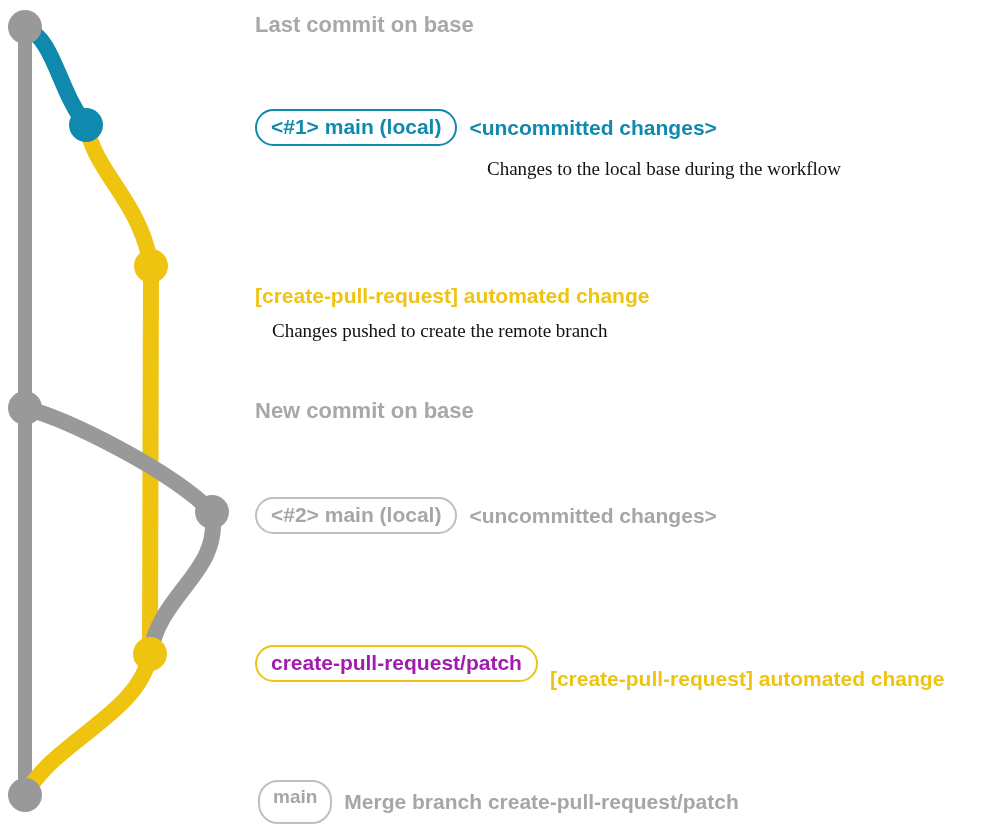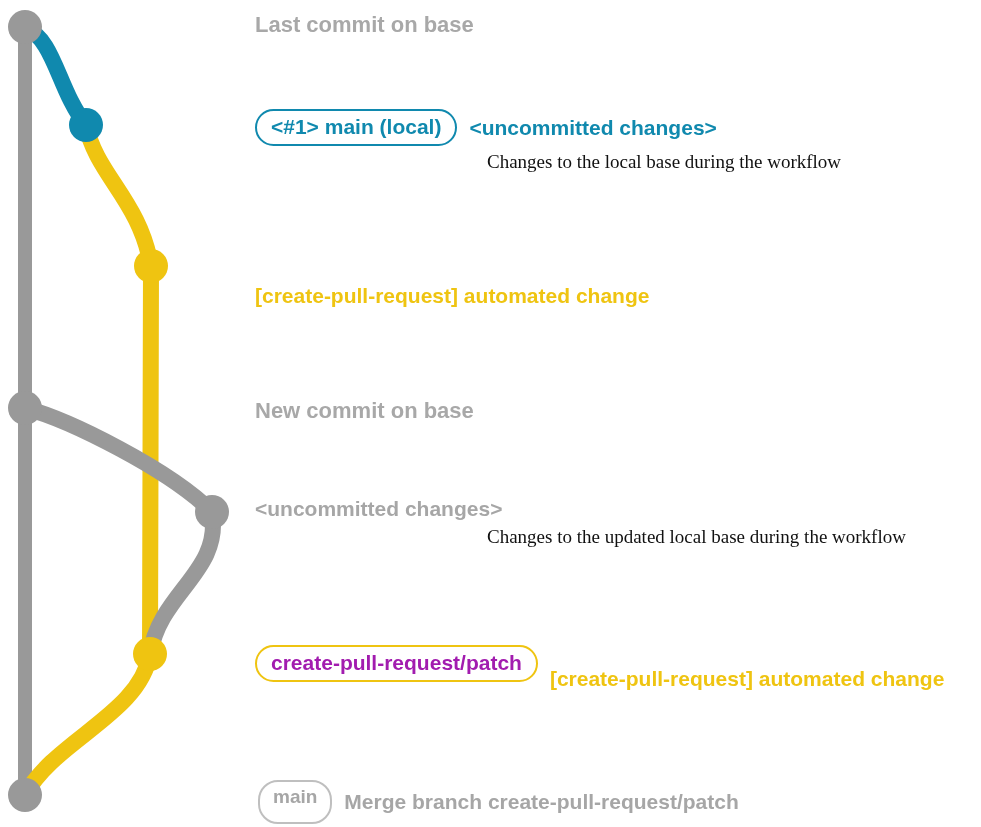--- a/index.html
+++ b/index.html
@@ -73,21 +73,21 @@
     color: #a8a8a8;
     white-space: nowrap;
     font-family: "Liberation Sans", sans-serif;
   }
   .subline {
     font-family: "Liberation Serif", serif;
     font-size: 19px;
     line-height: 22px;
     color: #111111;
     white-space: nowrap;
-    margin-top: 5px;
+    margin-top: 12px;
   }
 </style>
 </head>
 <body>
 
 <svg id="graph-svg" viewBox="0 0 981 827" xmlns="http://www.w3.org/2000/svg">
 
   <path d="M 25,20 L 25,800" stroke="#999999" stroke-width="14" fill="none" stroke-linecap="round"></path>
 
   <path d="M 25,27 C 55,40 58,90 86,125" stroke="#1089ae" stroke-width="16" fill="none" stroke-linecap="round"></path>
@@ -122,33 +122,34 @@
     <span class="pill">&lt;#1&gt; main (local)</span>
     <span class="headline blue">&lt;uncommitted changes&gt;</span>
   </div>
   <div class="subline" style="margin-left:232px;">Changes to the local base during the workflow</div>
 </div>
 
 <div class="row" style="left:255px; top:253px;">
   <div class="row-head">
     <span class="headline yellow">[create-pull-request] automated change</span>
   </div>
+  <div class="subline" style="margin-left:17px;">Changes pushed to create the remote branch</div>
 </div>
 
 <div class="row" style="left:255px; top:398px;">
   <div class="row-head">
     <span class="title-only">New commit on base</span>
   </div>
 </div>
 
 <div class="row" style="left:255px; top:497px;">
   <div class="row-head">
+    <span class="pill gray">&lt;#2&gt; main (local)</span>
     <span class="headline gray">&lt;uncommitted changes&gt;</span>
   </div>
-  <div class="subline" style="margin-left:232px;">Changes to the updated local base during the workflow</div>
 </div>
 
 <div class="row" style="left:255px; top:636px;">
   <div class="row-head">
     <span class="pill yellow">create-pull-request/patch</span>
     <span class="headline yellow">[create-pull-request] automated change</span>
   </div>
 </div>
 
 <div class="row" style="left:258px; top:780px;">

